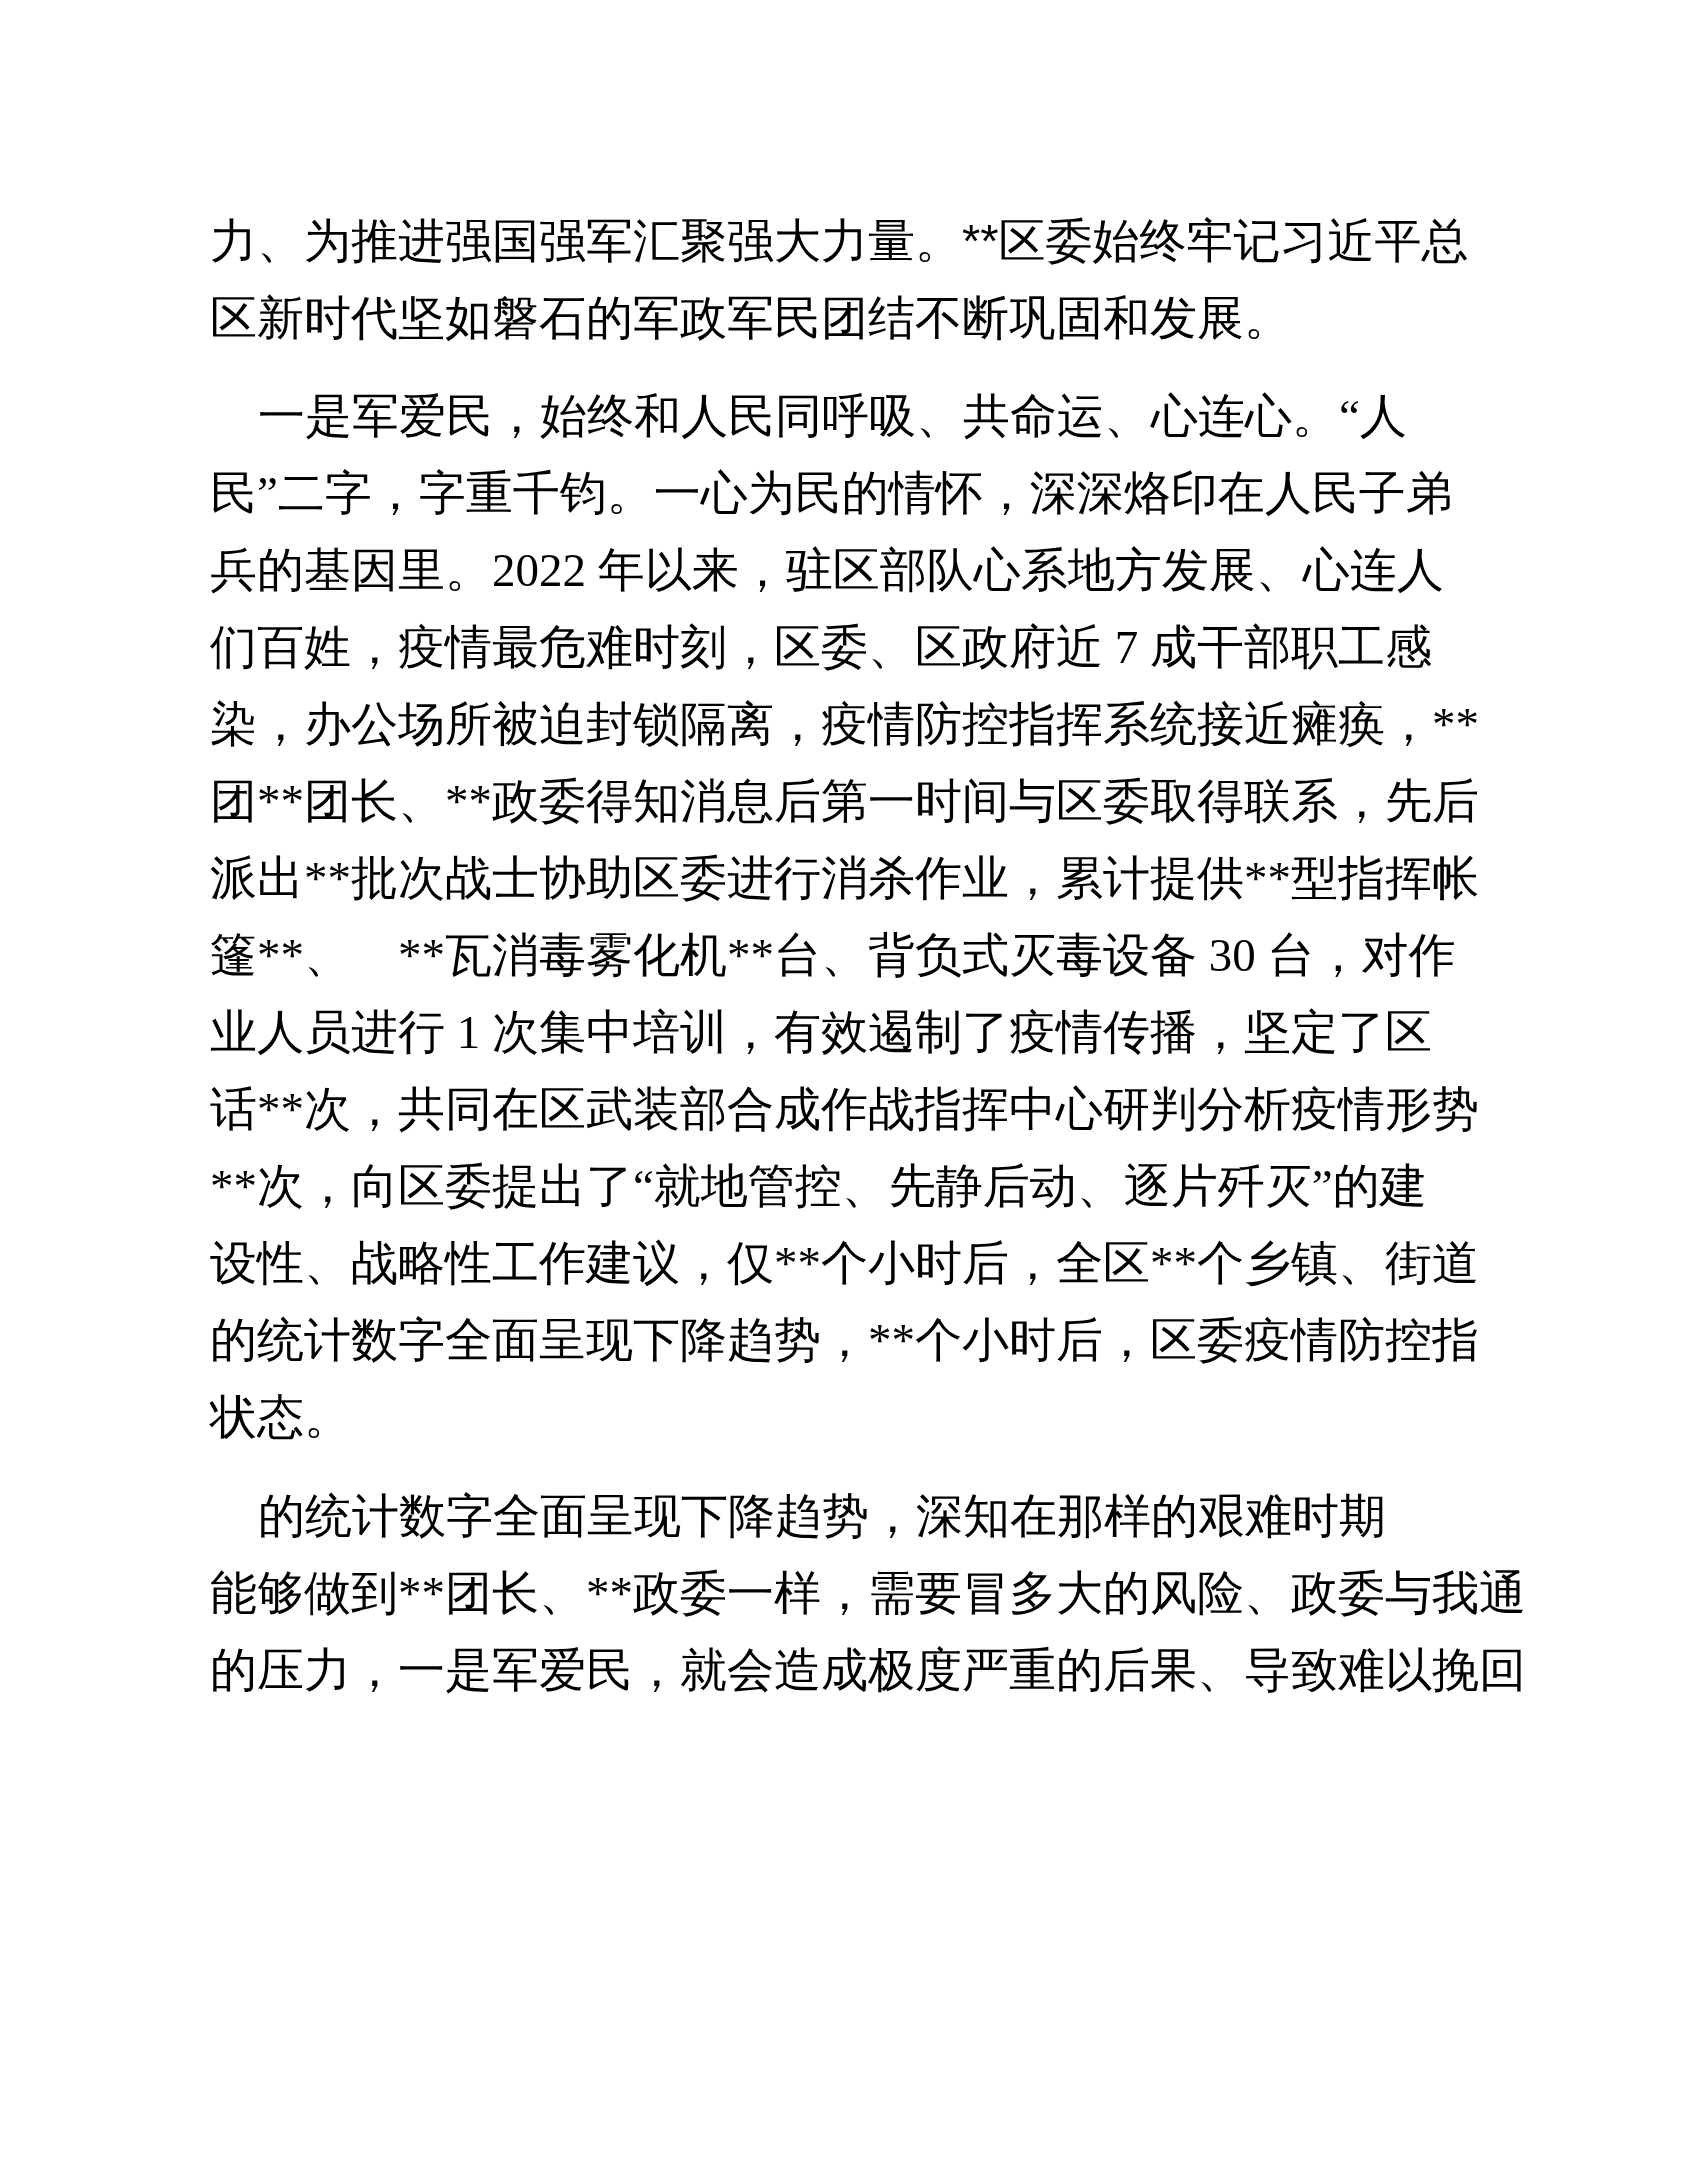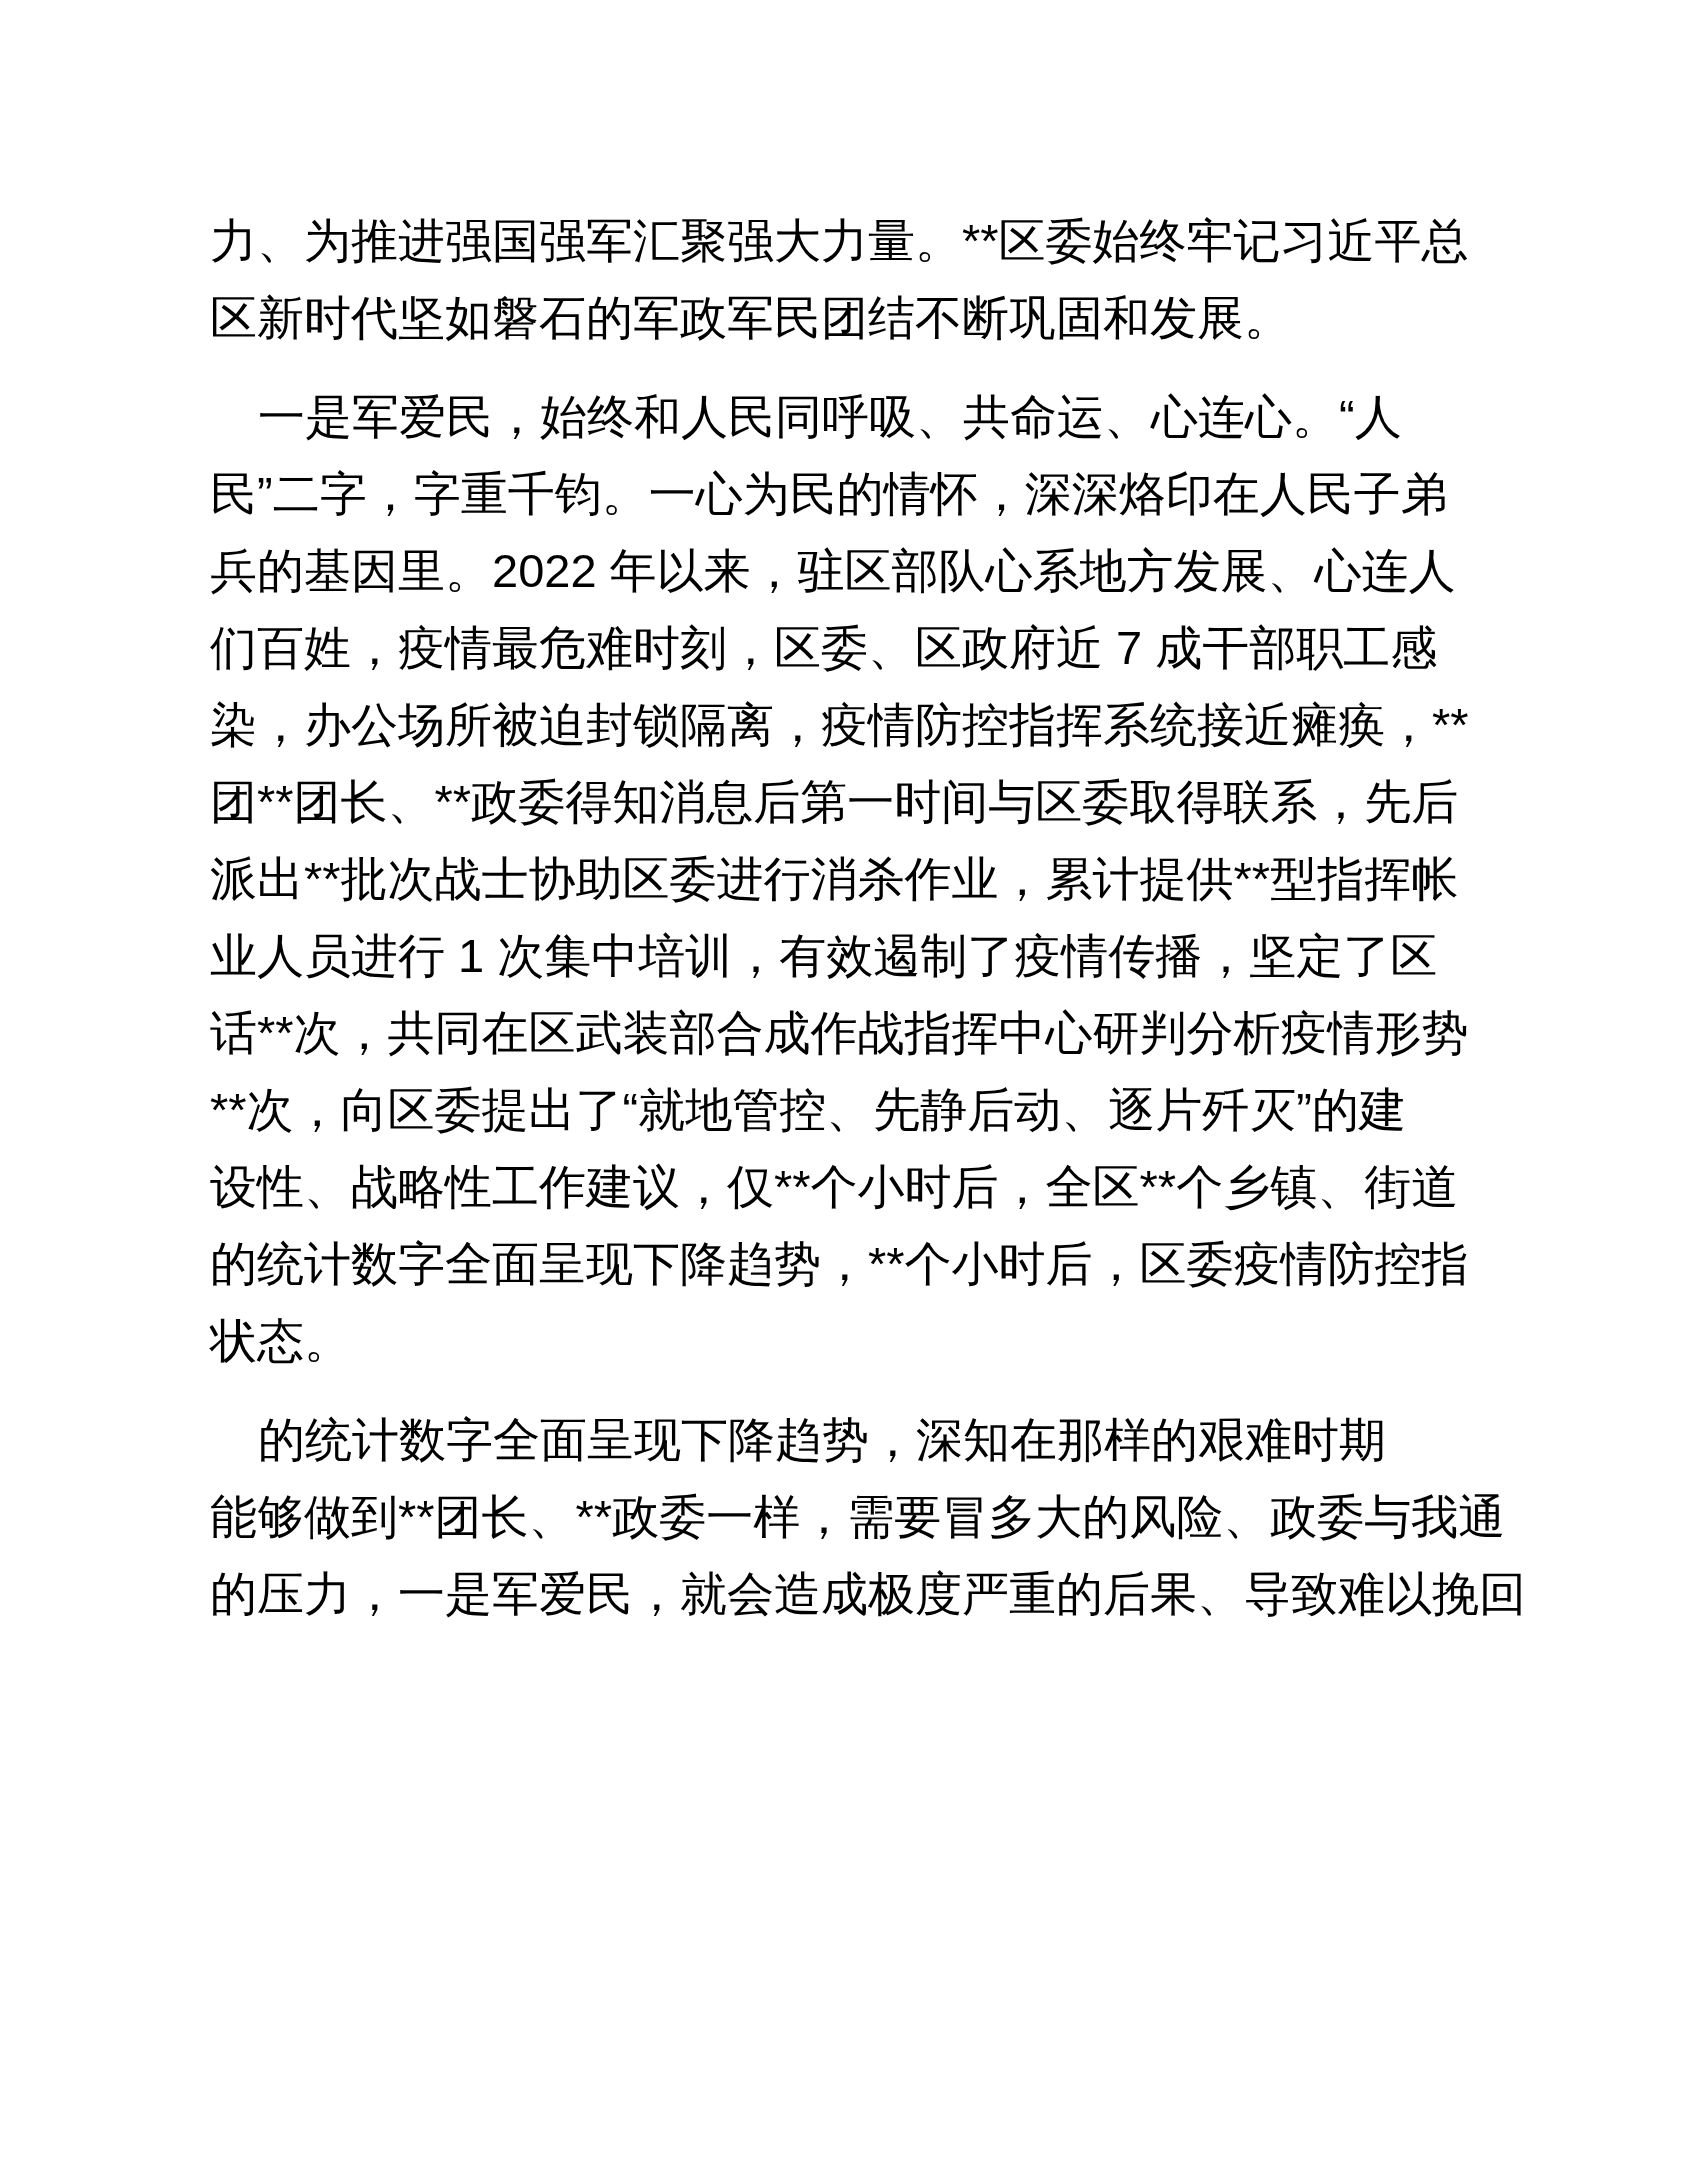--- a/index.html
+++ b/index.html
@@ -18,21 +18,21 @@
     position: absolute;
     left: 210px;
     top: 202px;
     width: 1297px;
     color: #000000;
     font-size: 47px;
     line-height: 77px;
     font-weight: 400;
   }
   .para { margin: 0; }
-  .para + .para { margin-top: 22px; }
+  .para + .para { margin-top: 22px; font-family: Liberation Serif, serif; }
   .line {
     white-space: pre;
     text-align: left;
   }
   .line.indent {
     text-indent: 48px;
   }
 </style>
 </head>
 <body style="background: rgb(255, 255, 255);">
@@ -45,20 +45,21 @@
   </div>
 
   <div class="para">
     <div class="line indent">一是军爱民，始终和人民同呼吸、共命运、心连心。“人</div>
     <div class="line">民”二字，字重千钧。一心为民的情怀，深深烙印在人民子弟</div>
     <div class="line">兵的基因里。2022 年以来，驻区部队心系地方发展、心连人</div>
     <div class="line">们百姓，疫情最危难时刻，区委、区政府近 7 成干部职工感</div>
     <div class="line">染，办公场所被迫封锁隔离，疫情防控指挥系统接近瘫痪，**</div>
     <div class="line">团**团长、**政委得知消息后第一时间与区委取得联系，先后</div>
     <div class="line">派出**批次战士协助区委进行消杀作业，累计提供**型指挥帐</div>
+    <div class="line">篷**、　**瓦消毒雾化机**台、背负式灭毒设备 30 台，对作</div>
     <div class="line">业人员进行 1 次集中培训，有效遏制了疫情传播，坚定了区</div>
     <div class="line">话**次，共同在区武装部合成作战指挥中心研判分析疫情形势</div>
     <div class="line">**次，向区委提出了“就地管控、先静后动、逐片歼灭”的建</div>
     <div class="line">设性、战略性工作建议，仅**个小时后，全区**个乡镇、街道</div>
     <div class="line">的统计数字全面呈现下降趋势，**个小时后，区委疫情防控指</div>
     <div class="line">状态。</div>
   </div>
 
   <div class="para">
     <div class="line indent">的统计数字全面呈现下降趋势，深知在那样的艰难时期</div>

